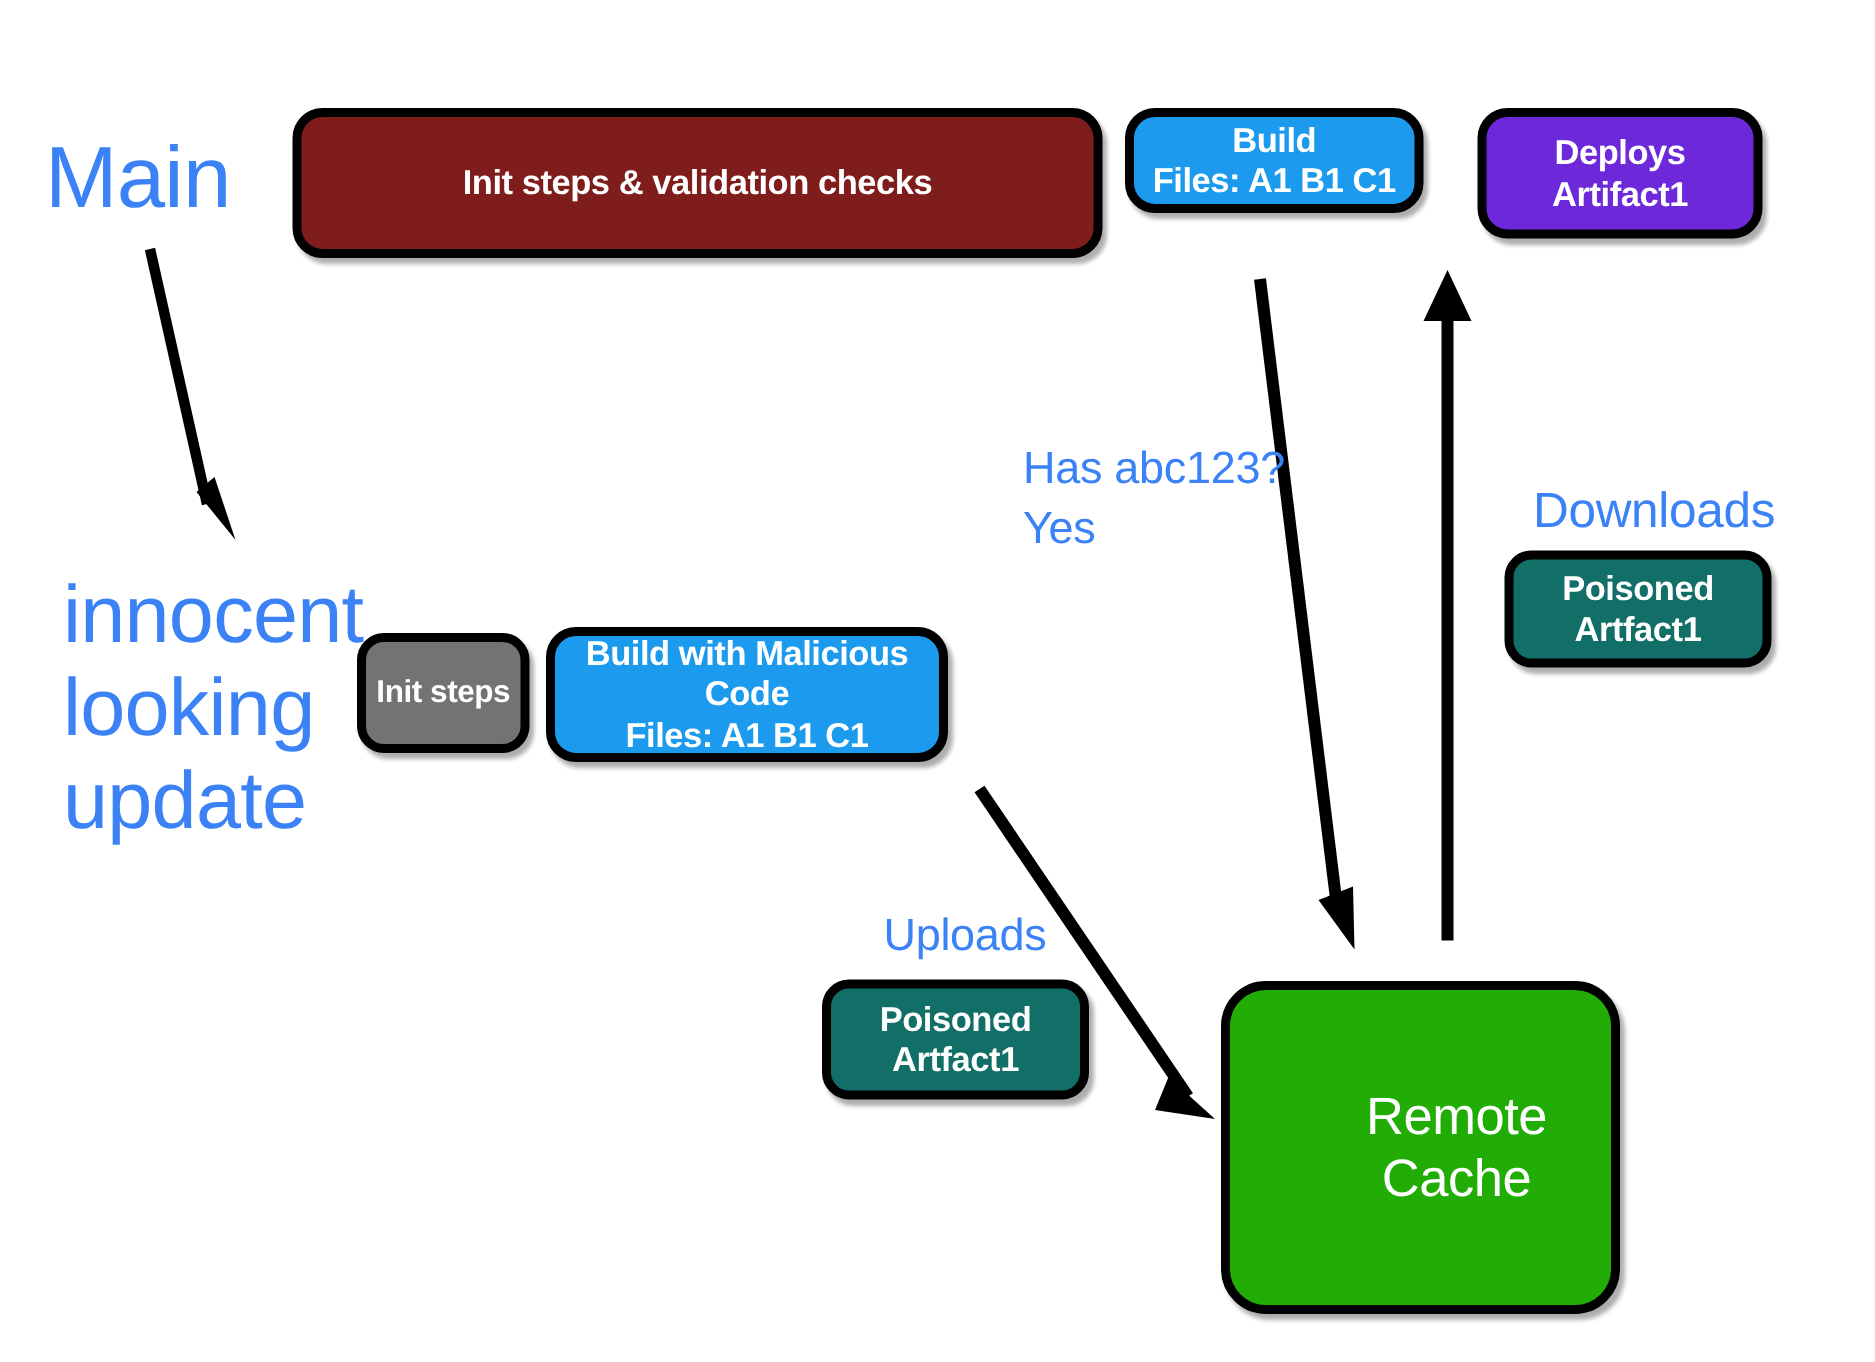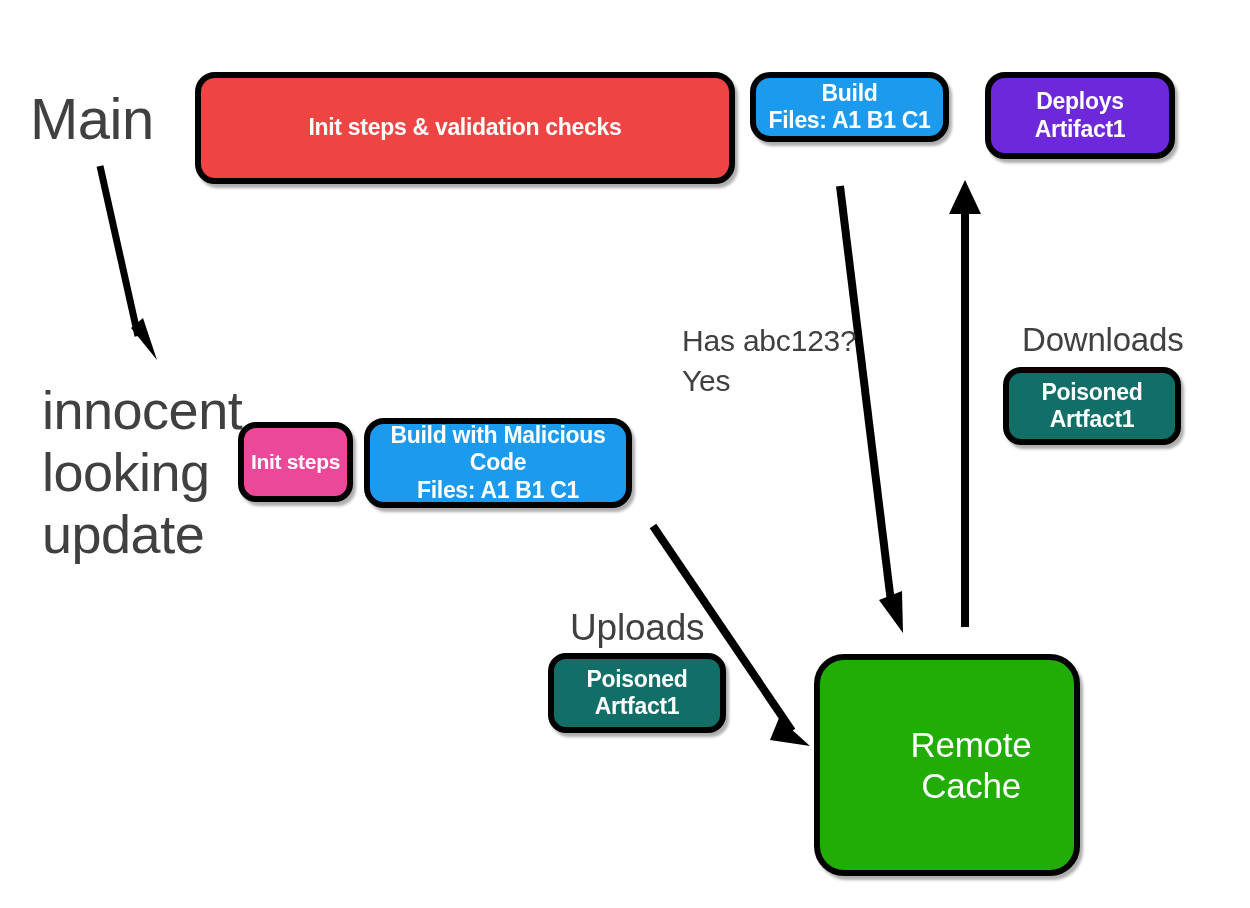--- a/index.html
+++ b/index.html
@@ -12,21 +12,21 @@
     width: 1250px;
     height: 908px;
     background: #ffffff;
     overflow: hidden;
     font-family: "Liberation Sans", sans-serif;
   }
 
   
   .plain-label {
     position: absolute;
-    color: #404040;
+    color: #3b82f6;
     font-family: "Liberation Sans", sans-serif;
     font-weight: 400;
     white-space: pre;
     line-height: 1.06;
     letter-spacing: -0.5px;
   }
   #label-main {
     left: 30px;
     top: 88px;
     font-size: 58px;
@@ -36,32 +36,31 @@
     top: 379px;
     font-size: 54px;
     line-height: 1.15;
   }
   #label-has-abc {
     left: 682px;
     top: 293px;
     font-size: 30px;
     line-height: 1.33;
     letter-spacing: -0.2px;
-    margin-top: 28px;
   }
   #label-downloads {
     left: 1022px;
     top: 323px;
     font-size: 33px;
     letter-spacing: -0.2px;
   }
   #label-uploads {
-    left: 570px;
+    left: 589px;
     top: 608px;
-    font-size: 37px;
+    font-size: 30px;
     letter-spacing: -0.2px;
   }
 
   
   .node {
     position: absolute;
     box-sizing: border-box;
     border: 6px solid #000000;
     border-radius: 20px;
     display: flex;
@@ -71,38 +70,38 @@
     color: #ffffff;
     font-family: "Liberation Sans", sans-serif;
     font-weight: bold;
     line-height: 1.18;
     white-space: pre-line;
     box-shadow: 3px 4px 3px rgba(0,0,0,0.32);
     letter-spacing: -0.3px;
   }
 
   #node-init-validation {
-    left: 195px; top: 72px; width: 540px; height: 112px;
-    background: #ef4444;
+    left: 195px; top: 72px; width: 540px; height: 100px;
+    background: #7f1d1d;
     font-size: 23px;
   }
   #node-build-main {
     left: 750px; top: 72px; width: 199px; height: 70px;
     background: #1C9BEE;
     font-size: 23px;
   }
   #node-deploys {
     left: 985px; top: 72px; width: 190px; height: 87px;
     background: #6d28d9;
     font-size: 23px;
   }
 
   #node-init-steps {
     left: 238px; top: 422px; width: 115px; height: 80px;
-    background: #ec4899;
+    background: #737373;
     font-size: 21px;
     border-radius: 18px;
   }
   #node-build-malicious {
     left: 364px; top: 418px; width: 268px; height: 90px;
     background: #1C9BEE;
     font-size: 23px;
   }
 
   #node-poisoned-download {

